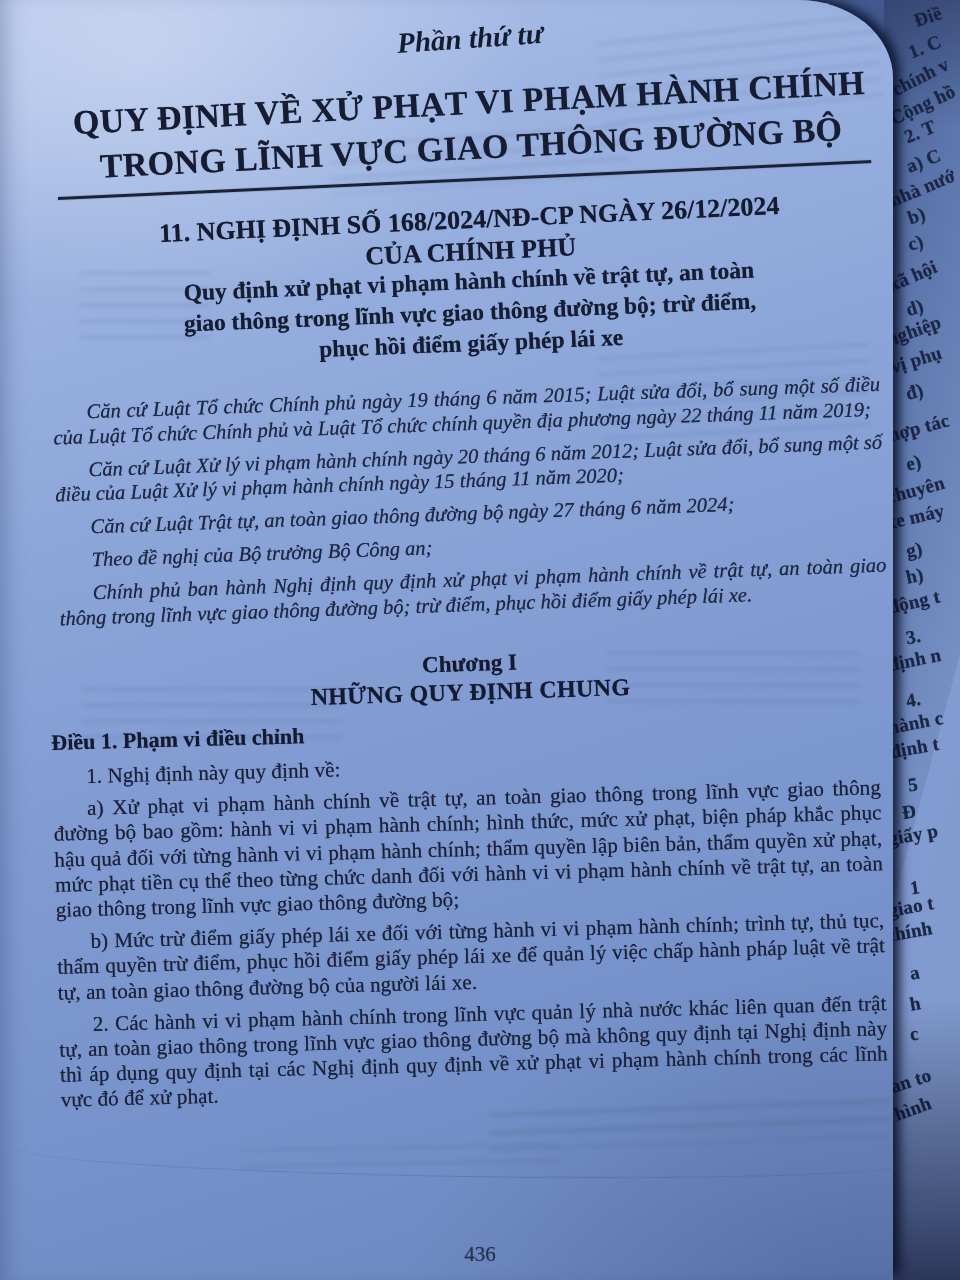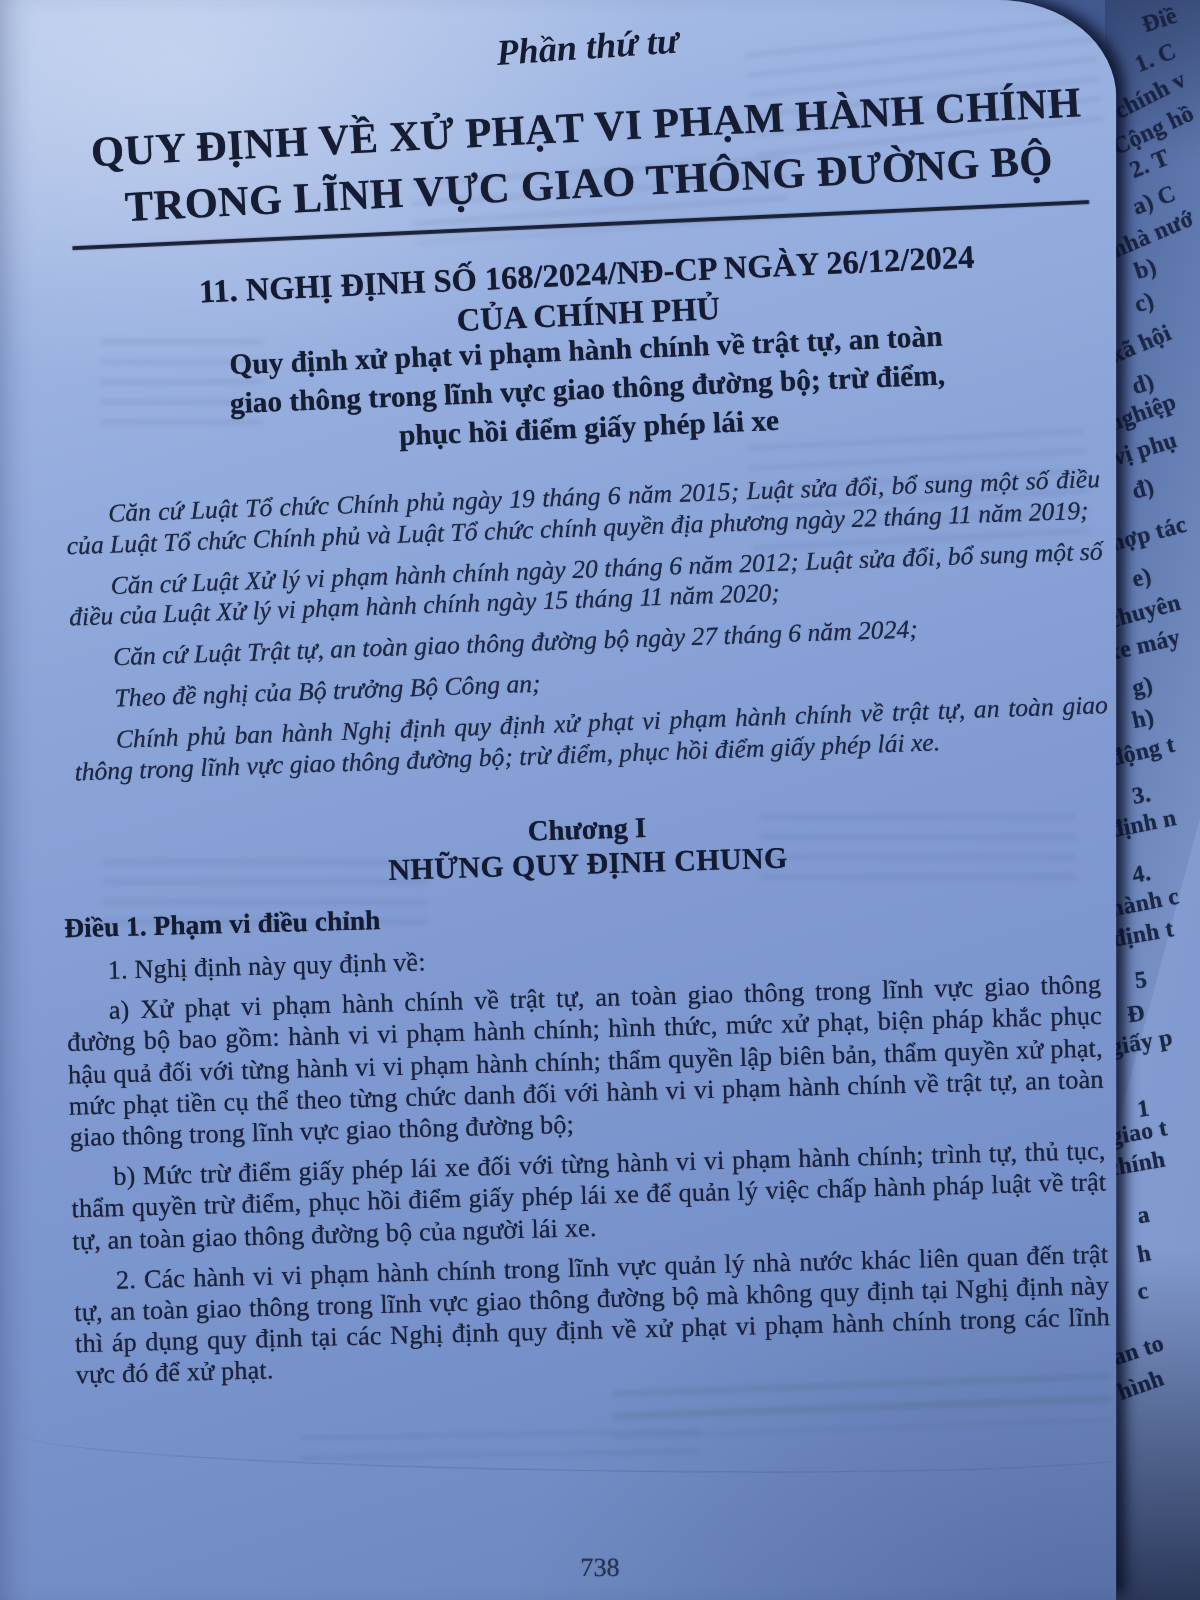--- a/index.html
+++ b/index.html
@@ -185,16 +185,16 @@
     <div class="blk bodyblk">
       <p class="article-heading">Điều 1. Phạm vi điều chỉnh</p>
       <div>
           <p class="body-par">1. Nghị định này quy định về:</p>
           <p class="body-par">a) Xử phạt vi phạm hành chính về trật tự, an toàn giao thông trong lĩnh vực giao thông đường bộ bao gồm: hành vi vi phạm hành chính; hình thức, mức xử phạt, biện pháp khắc phục hậu quả đối với từng hành vi vi phạm hành chính; thẩm quyền lập biên bản, thẩm quyền xử phạt, mức phạt tiền cụ thể theo từng chức danh đối với hành vi vi phạm hành chính về trật tự, an toàn giao thông trong lĩnh vực giao thông đường bộ;</p>
           <p class="body-par">b) Mức trừ điểm giấy phép lái xe đối với từng hành vi vi phạm hành chính; trình tự, thủ tục, thẩm quyền trừ điểm, phục hồi điểm giấy phép lái xe để quản lý việc chấp hành pháp luật về trật tự, an toàn giao thông đường bộ của người lái xe.</p>
           <p class="body-par">2. Các hành vi vi phạm hành chính trong lĩnh vực quản lý nhà nước khác liên quan đến trật tự, an toàn giao thông trong lĩnh vực giao thông đường bộ mà không quy định tại Nghị định này thì áp dụng quy định tại các Nghị định quy định về xử phạt vi phạm hành chính trong các lĩnh vực đó để xử phạt.</p>
         </div>
     </div>
 
-    <div class="page-number">738</div>
+    <div class="page-number">436</div>
   </div>
 
 </div>
 
 </body></html>

